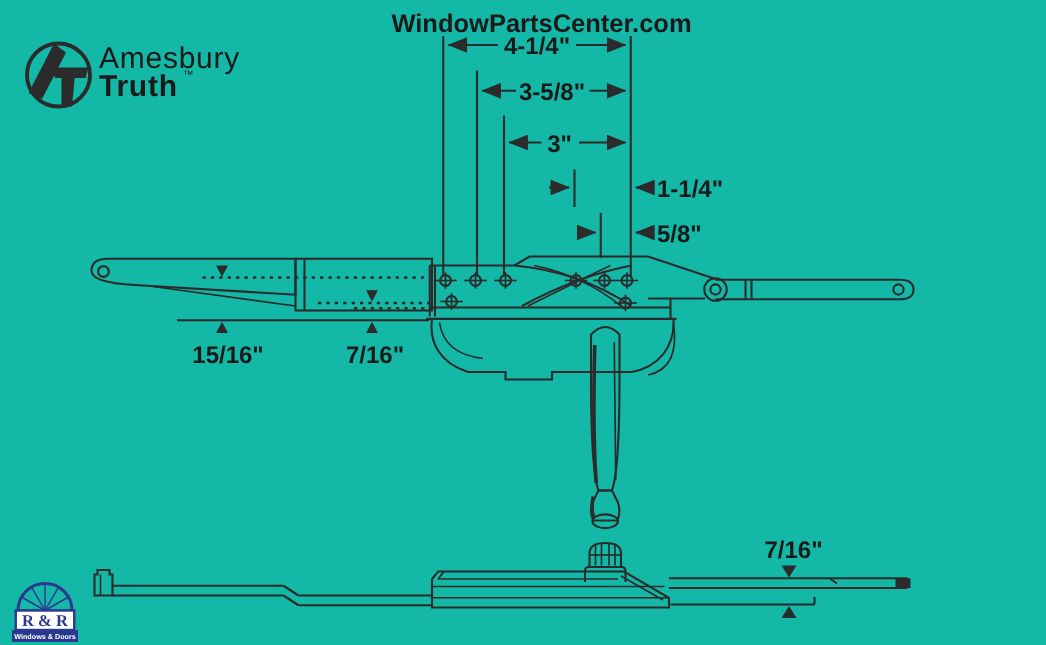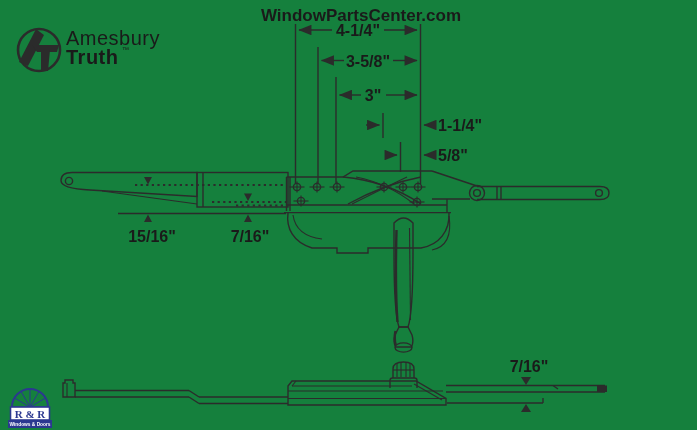--- a/index.html
+++ b/index.html
@@ -1,16 +1,16 @@
 <!DOCTYPE html>
 <html><head>
 <meta charset="utf-8">
 <style>
   html,body{margin:0;padding:0;background:#ffffff;}
-  .stage{position:relative;width:697px;height:430px;background:#15803d;overflow:hidden;
+  .stage{position:relative;width:697px;height:430px;background:#14b8a6;overflow:hidden;
          font-family:"Liberation Sans",sans-serif;}
   svg{display:block;}
   .ln{stroke:#2b2b2b;stroke-width:1.4;fill:none;}
   .thin{stroke:#2b2b2b;stroke-width:1.1;fill:none;}
   .thick{stroke:#2b2b2b;stroke-width:2.4;fill:none;}
   .fill{fill:#2b2b2b;stroke:none;}
   .dot{stroke:#2b2b2b;stroke-width:1.8;fill:none;stroke-dasharray:2.2 3.4;}
   text{fill:#1a1a1a;stroke:none;font-family:"Liberation Sans",sans-serif;}
   .dimtxt{font-size:16px;font-weight:bold;}
   .title{font-size:17px;font-weight:bold;}

